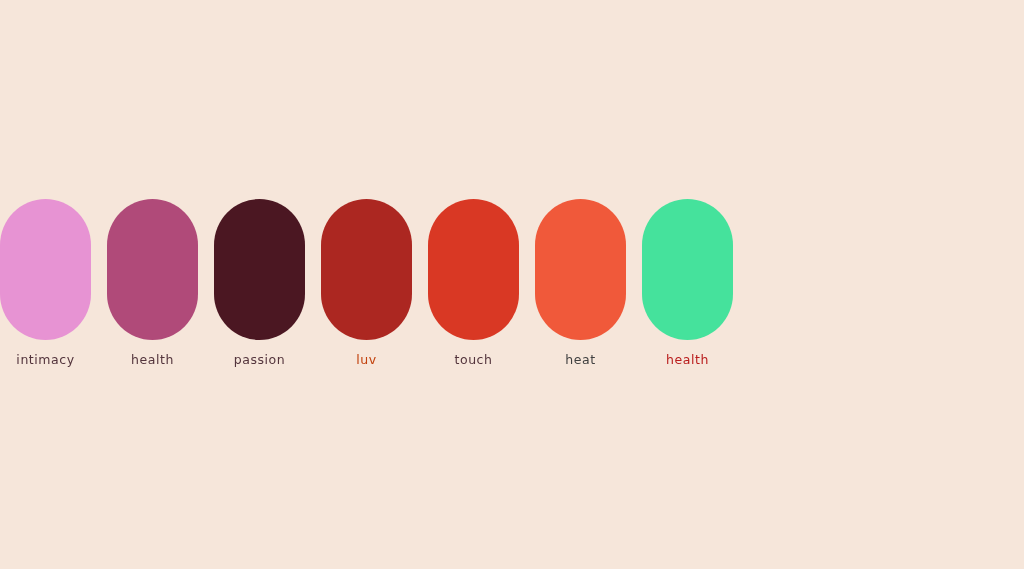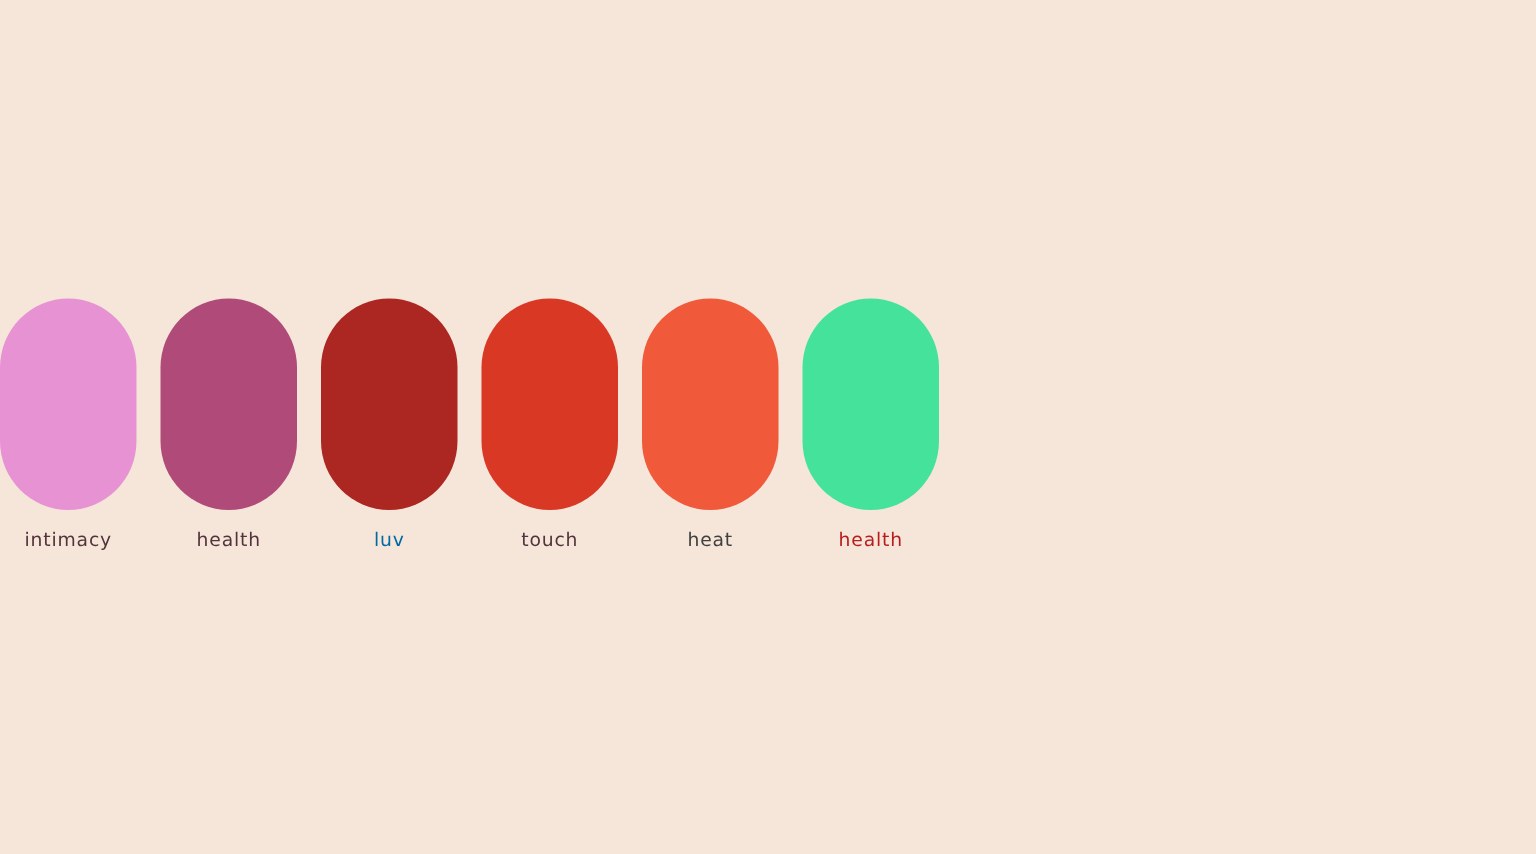--- a/index.html
+++ b/index.html
@@ -68,24 +68,28 @@
     <div class="swatch-item">
       <div class="swatch-chip" style="background: rgb(231, 147, 211);"></div>
       <div class="swatch-label" style="color: rgb(83, 52, 60);">intimacy</div>
     </div>
 
     <div class="swatch-item">
       <div class="swatch-chip" style="background: rgb(176, 74, 121);"></div>
       <div class="swatch-label" style="color: rgb(83, 52, 60);">health</div>
     </div>
 
+    <div class="swatch-item">
+      <div class="swatch-chip" style="background: rgb(75, 23, 34);"></div>
+      <div class="swatch-label" style="color: rgb(83, 52, 60);">passion</div>
+    </div>
 
     <div class="swatch-item">
       <div class="swatch-chip" style="background: rgb(172, 39, 33);"></div>
-      <div class="swatch-label" style="color: #0369a1;">luv</div>
+      <div class="swatch-label" style="color: #c2410c;">luv</div>
     </div>
 
     <div class="swatch-item">
       <div class="swatch-chip" style="background: rgb(217, 56, 36);"></div>
       <div class="swatch-label" style="color: rgb(83, 52, 60);">touch</div>
     </div>
 
     <div class="swatch-item">
       <div class="swatch-chip" style="background: rgb(240, 89, 58);"></div>
       <div class="swatch-label" style="color: #404040;">heat</div>

